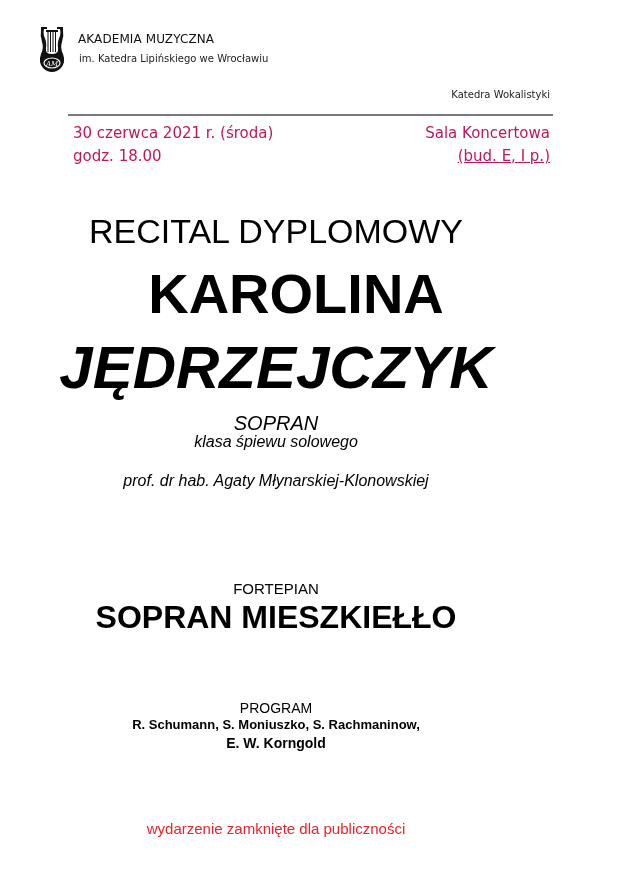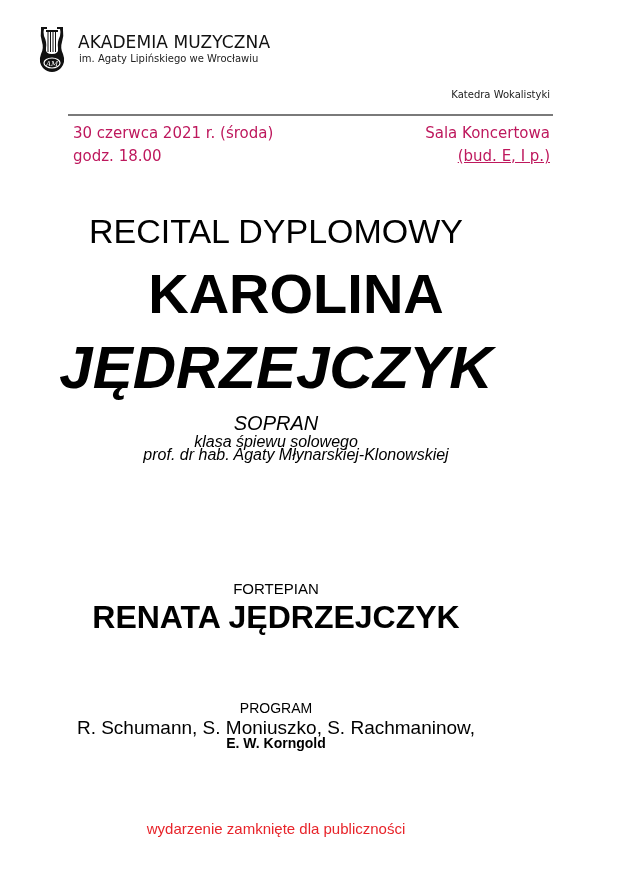--- a/index.html
+++ b/index.html
@@ -1,74 +1,74 @@
 <!DOCTYPE html>
 <html><head>
 <meta charset="utf-8">
 <style>
   html, body { margin: 0; padding: 0; background: #ffffff; }
   body { width: 620px; height: 877px; position: relative; overflow: hidden; color: #000; }
   .abs { position: absolute; }
   .logo-icon { left: 38px; top: 24px; width: 28px; height: 50px; }
-  .logo-title { left: 78px; top: 32px; font-family: "DejaVu Sans", sans-serif; font-size: 17px; letter-spacing: 0.1px; color: #111; white-space: nowrap; }
+  .logo-title { left: 78px; top: 32px; font-family: "DejaVu Sans", sans-serif; font-size: 12px; letter-spacing: 0.1px; color: #111; white-space: nowrap; }
   .logo-sub { left: 79px; top: 53px; font-family: "DejaVu Sans", sans-serif; font-size: 10px; color: #222; white-space: nowrap; }
   .dept { right: 70px; top: 89px; font-family: "DejaVu Sans", sans-serif; font-size: 10px; color: #222; white-space: nowrap; }
   .rule { left: 68px; top: 114px; width: 485px; height: 2px; background: #7a7a7a; }
   .info { font-family: "DejaVu Sans", sans-serif; font-size: 15px; color: #be185d; white-space: nowrap; }
   .info-left-1 { left: 73px; top: 124px; }
   .info-left-2 { left: 73px; top: 147px; }
   .info-right-1 { right: 70px; top: 124px; }
   .info-right-2 { right: 70px; top: 147px; text-decoration: underline; }
   .center { left: 0; width: 552px; text-align: center; font-family: "Liberation Sans", sans-serif; white-space: nowrap; }
   .recital { top: 212px; font-size: 34px; font-weight: normal; letter-spacing: 0px; }
   .name1 { top: 259px; font-size: 56px; font-weight: bold; line-height: 70px; margin-left: 20px; }
   .name2 { top: 333px; font-size: 60px; font-weight: bold; line-height: 70px; font-style: italic; }
   .voice { top: 412px; font-size: 20px; font-style: italic; }
   .class { top: 433px; font-size: 16px; font-style: italic; }
-  .prof { top: 446px; font-size: 16px; font-style: italic; padding-left: 20px; }
+  .prof { top: 472px; font-size: 16px; font-style: italic; }
   .piano-label { top: 580px; font-size: 15px; }
   .pianist { top: 599px; font-size: 32px; font-weight: bold; }
   .program-label { top: 700px; font-size: 14px; }
-  .program-line1 { top: 717px; font-size: 19px; font-weight: normal; }
+  .program-line1 { top: 717px; font-size: 13px; font-weight: bold; }
   .program-line2 { top: 735px; font-size: 14px; font-weight: bold; }
   .notice { top: 820px; font-size: 15px; color: #e8242a; }
 </style>
 </head>
 <body>
 
 <div class="abs logo-icon">
   <svg width="28" height="50" viewBox="0 0 28 50">
     <path d="M3 3 L9 3 L9 5 L6 5 Q5 8 6 12 Q9 18 8 24 Q7 30 14 30 Q21 30 20 24 Q19 18 22 12 Q23 8 22 5 L19 5 L19 3 L25 3 L25 6 Q26 12 24 18 Q22 24 25 30 Q28 38 23 44 Q19 48 14 48 Q9 48 5 44 Q0 38 3 30 Q6 24 4 18 Q2 12 3 6 Z" fill="#111"></path>
     <line x1="10" y1="8" x2="10" y2="28" stroke="#111" stroke-width="1"></line>
     <line x1="12.5" y1="8" x2="12.5" y2="28" stroke="#111" stroke-width="1"></line>
     <line x1="15" y1="8" x2="15" y2="28" stroke="#111" stroke-width="1"></line>
     <line x1="17.5" y1="8" x2="17.5" y2="28" stroke="#111" stroke-width="1"></line>
     <rect x="8" y="6" width="12" height="2" fill="#111"></rect>
     <ellipse cx="14" cy="39" rx="8" ry="5" fill="none" stroke="#fff" stroke-width="1.2"></ellipse>
     <text x="14" y="42" text-anchor="middle" font-family="DejaVu Serif, serif" font-size="7" fill="#fff" font-style="italic">AM</text>
   </svg>
 </div>
 <div class="abs logo-title">AKADEMIA MUZYCZNA</div>
-<div class="abs logo-subtitle logo-sub">im. Agaty Lipińskiego we Wrocławiu</div>
+<div class="abs logo-subtitle logo-sub">im. Katedra Lipińskiego we Wrocławiu</div>
 
 <div class="abs dept">Katedra Wokalistyki</div>
 <div class="abs rule"></div>
 
 <div class="abs info info-left-1">30 czerwca 2021 r. (środa)</div>
 <div class="abs info info-left-2">godz. 18.00</div>
 <div class="abs info info-right-1">Sala Koncertowa</div>
 <div class="abs info info-right-2">(bud. E, I p.)</div>
 
 <div class="abs center recital">RECITAL DYPLOMOWY</div>
 <div class="abs center name1">KAROLINA</div>
 <div class="abs center name2">JĘDRZEJCZYK</div>
 <div class="abs center voice">SOPRAN</div>
 <div class="abs center class">klasa śpiewu solowego</div>
 <div class="abs center prof">prof. dr hab. Agaty Młynarskiej-Klonowskiej</div>
 
 <div class="abs center piano-label">FORTEPIAN</div>
-<div class="abs center pianist">RENATA JĘDRZEJCZYK</div>
+<div class="abs center pianist">SOPRAN MIESZKIEŁŁO</div>
 
 <div class="abs center program-label">PROGRAM</div>
 <div class="abs center program-line1">R. Schumann, S. Moniuszko, S. Rachmaninow,</div>
 <div class="abs center program-line2">E. W. Korngold</div>
 
 <div class="abs center notice">wydarzenie zamknięte dla publiczności</div>
 
 </body></html>

